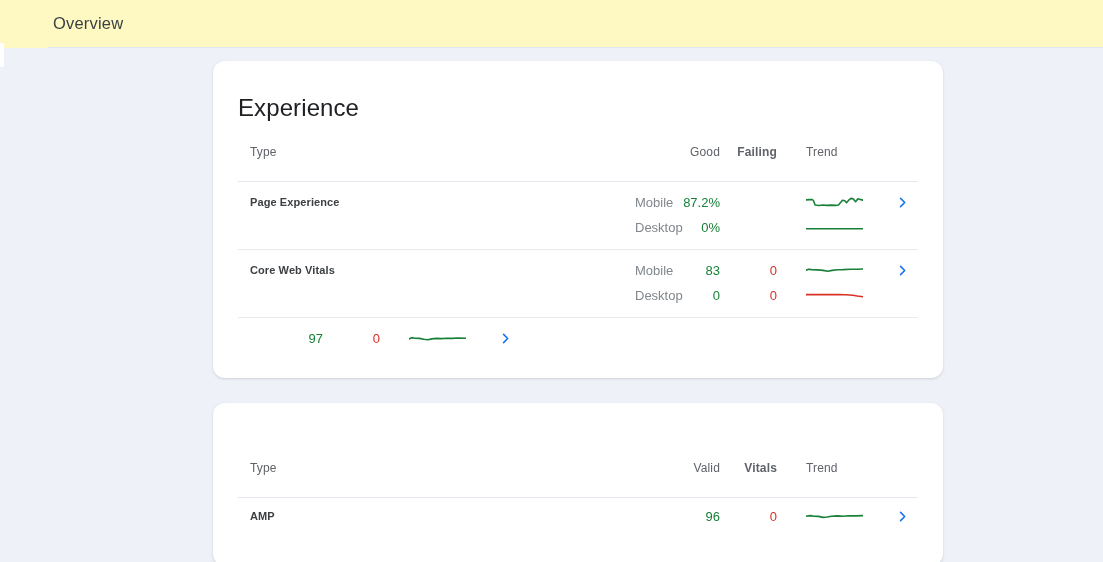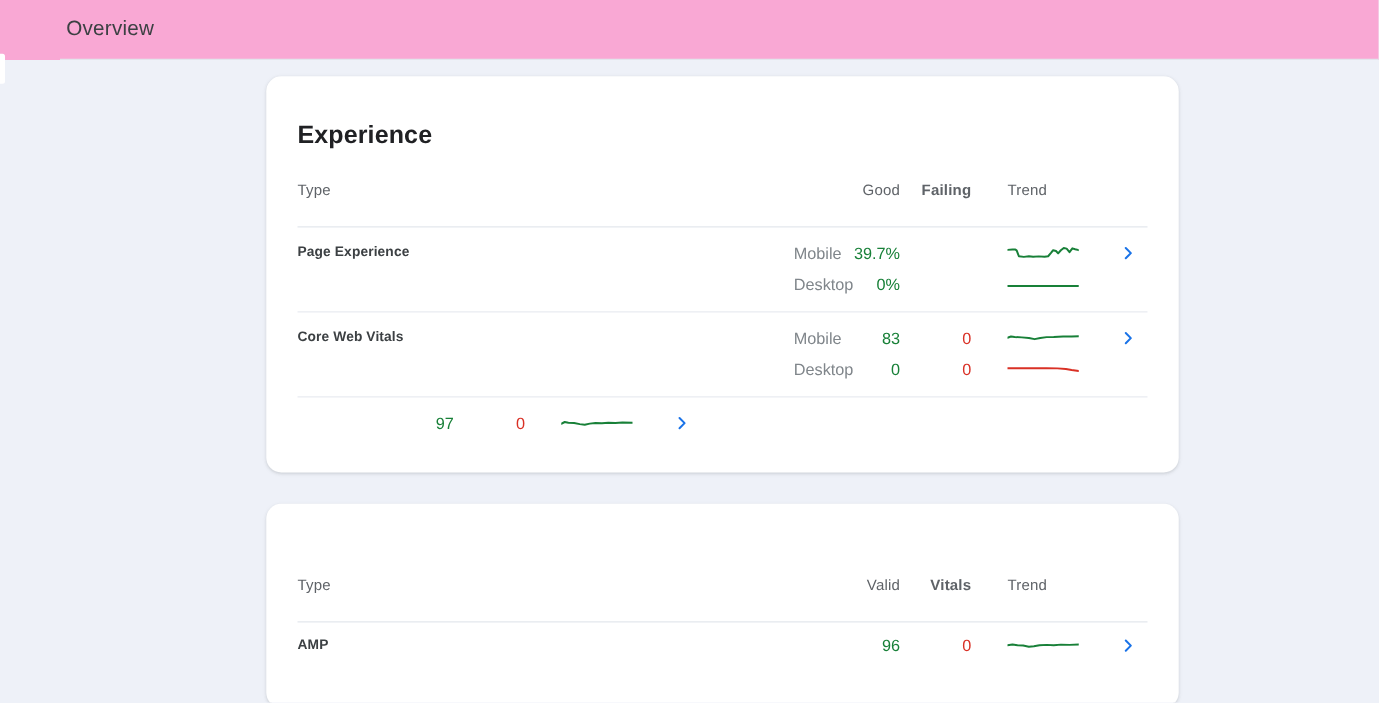--- a/index.html
+++ b/index.html
@@ -8,21 +8,21 @@
     font-family: "Liberation Sans", sans-serif;
     background: #eef1f8;
     position: relative;
     color: #3c4043;
   }
 
   
   .topbar {
     position: relative;
     height: 48px;
-    background: #f9a8d4;
+    background: #fef9c3;
   }
   .topbar .page-title {
     position: absolute;
     left: 53px;
     top: 0;
     line-height: 47px;
     font-size: 16.5px;
     letter-spacing: 0.2px;
     color: #3c4043;
   }
@@ -52,58 +52,58 @@
     margin-left: 213px;
     background: #ffffff;
     border-radius: 12px;
     box-shadow: 0 1px 2px rgba(60,64,67,0.12), 0 1px 4px rgba(60,64,67,0.06);
     padding: 34px 25px 18px 25px;
   }
   .card.first { margin-top: 13px; }
   .card.second { margin-top: 25px; padding-bottom: 30px; }
 
   .card h2 {
-    font-size: 20px;
+    font-size: 24px;
     line-height: 26px;
-    font-weight: 700;
+    font-weight: 400;
     color: #202124;
     letter-spacing: 0.1px;
   }
 
   
   .thead {
     display: flex;
     margin-top: 24px;
     padding-bottom: 11px;
     border-bottom: 1px solid #e4e7ed;
     font-size: 12px;
     line-height: 14px;
     color: #5f6368;
     letter-spacing: 0.15px;
   }
-  .col-type   { flex: 1; }
+  .col-type   { flex: 1; margin-left: 12px; }
   .col-device { width: 45px; }
   .col-num1   { width: 40px; text-align: right; }
   .col-num2   { width: 57px; text-align: right; font-weight: bold; }
   .col-trend  { width: 57px; margin-left: 29px; }
   .col-chev   { width: 55px; }
 
   .t-row { display: flex; padding: 8px 0 9px 0; }
   .card.dividers .t-row:not(:last-child) { border-bottom: 1px solid #e9ebf1; }
   .card.second .t-row { padding: 6px 0 7px 0; align-items: flex-end; }
 
   .t-row .col-type {
     line-height: 25px;
     font-size: 11px;
     font-weight: 700;
     color: #3c4043;
     letter-spacing: 0.1px;
   }
   .sublines { display: flex; flex-direction: column; }
-  .subline { display: flex; align-items: center; height: 25px; font-size: 13px; margin-left: 40px; }
+  .subline { display: flex; align-items: center; height: 25px; font-size: 13px; }
   .subline .col-device { color: #80868b; font-size: 13px; }
   .subline .col-num1 { font-weight: 400; }
   .subline .col-num2 { font-weight: 400; }
   .subline .col-trend { display: flex; align-items: center; }
   .col-chev {
     height: 25px;
     display: flex;
     align-items: center;
     justify-content: flex-end;
     padding-right: 7px;
@@ -140,21 +140,21 @@
     <div class="col-num2">Failing</div>
     <div class="col-trend">Trend</div>
     <div class="col-chev"></div>
   </div>
   <div class="t-body">
   <div class="t-row">
     <div class="col-type">Page Experience</div>
     <div class="sublines">
   <div class="subline">
     <div class="col-device">Mobile</div>
-    <div class="col-num1" style="color: rgb(24, 128, 56);">39.7%</div>
+    <div class="col-num1" style="color: rgb(24, 128, 56);">87.2%</div>
     <div class="col-num2" style="color: rgb(217, 48, 37);"></div>
     <div class="col-trend">
               <svg class="spark" width="57" height="16" viewBox="0 0 57 16">
                 <polyline points="0.0,4.9 4.0,4.6 6.3,4.6 7.4,5.5 9.1,10.0 13.1,10.5 17.1,10.0 20.5,10.4 25.1,10.1 29.6,10.4 32.5,10.0 34.8,7.3 36.5,5.2 38.8,5.8 40.5,7.7 42.7,5.2 45.0,3.4 47.3,3.9 49.6,6.7 51.9,3.7 54.1,4.4 57.0,5.1" fill="none" stroke="#188038" stroke-width="1.6" stroke-linejoin="round" stroke-linecap="round"></polyline>
               </svg>
             </div>
   </div>
 
   <div class="subline">
     <div class="col-device">Desktop</div>

